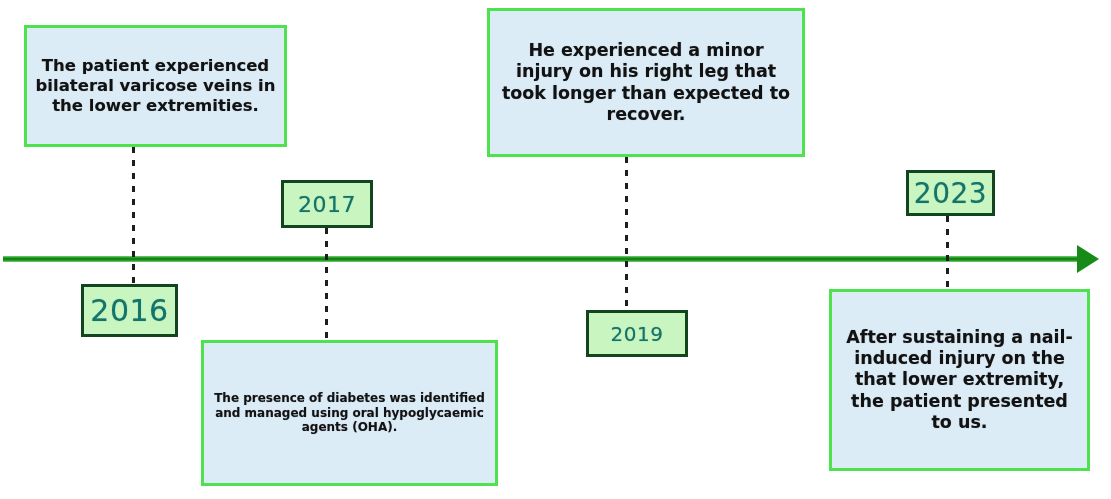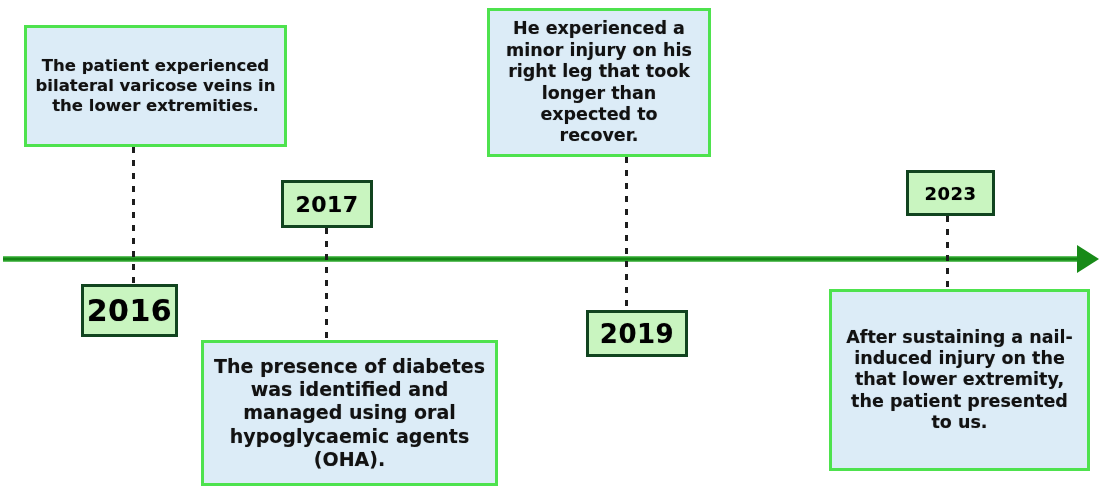--- a/index.html
+++ b/index.html
@@ -45,22 +45,22 @@
     background-size: 3px 13px;
     background-repeat: repeat-y;
   }
 
   
   .year-box {
     position: absolute;
     box-sizing: border-box;
     background: #c9f5c0;
     border: 3px solid #11441f;
-    color: #000000;
-    font-weight: 700;
+    color: #0f766e;
+    font-weight: 400;
     display: flex;
     align-items: center;
     justify-content: center;
     letter-spacing: 0.5px;
     text-shadow: 0 0 1px rgba(0,0,0,0.35);
   }
 
   
   .note-box {
     position: absolute;
@@ -92,33 +92,33 @@
   </div>
   <div class="connector" style="left:132px; top:147px; height:140px;"></div>
   <div class="year-box" style="left:81px; top:284px; width:97px; height:53px; font-size:30px;">
     <span>2016</span>
   </div>
 
   <div class="year-box" style="left:281px; top:180px; width:92px; height:48px; font-size:22px;">
     <span>2017</span>
   </div>
   <div class="connector" style="left:325px; top:228px; height:112px;"></div>
-  <div class="note-box" style="left:201px; top:340px; width:297px; height:146px; font-size:19px;">
+  <div class="note-box" style="left:201px; top:340px; width:297px; height:146px; font-size:12px;">
     <span>The presence of diabetes was identified and managed using oral hypoglycaemic agents (OHA).</span>
   </div>
 
-  <div class="note-box" style="left:487px; top:8px; width:224px; height:149px; font-size:17.5px;">
+  <div class="note-box" style="left:487px; top:8px; width:318px; height:149px; font-size:17.5px;">
     <span>He experienced a minor injury on his right leg that took longer than expected to recover.</span>
   </div>
   <div class="connector" style="left:625px; top:157px; height:156px;"></div>
-  <div class="year-box" style="left:586px; top:310px; width:102px; height:47px; font-size:26px;">
+  <div class="year-box" style="left:586px; top:310px; width:102px; height:47px; font-size:20px;">
     <span>2019</span>
   </div>
 
-  <div class="year-box" style="left:906px; top:170px; width:89px; height:46px; font-size:18px;">
+  <div class="year-box" style="left:906px; top:170px; width:89px; height:46px; font-size:28px;">
     <span>2023</span>
   </div>
   <div class="connector" style="left:946px; top:216px; height:74px;"></div>
   <div class="note-box" style="left:829px; top:289px; width:261px; height:182px; font-size:17.5px;">
     <span>After sustaining a nail-induced injury on the that lower extremity, the patient presented to us.</span>
   </div>
 
 </div>
 
 </body></html>

